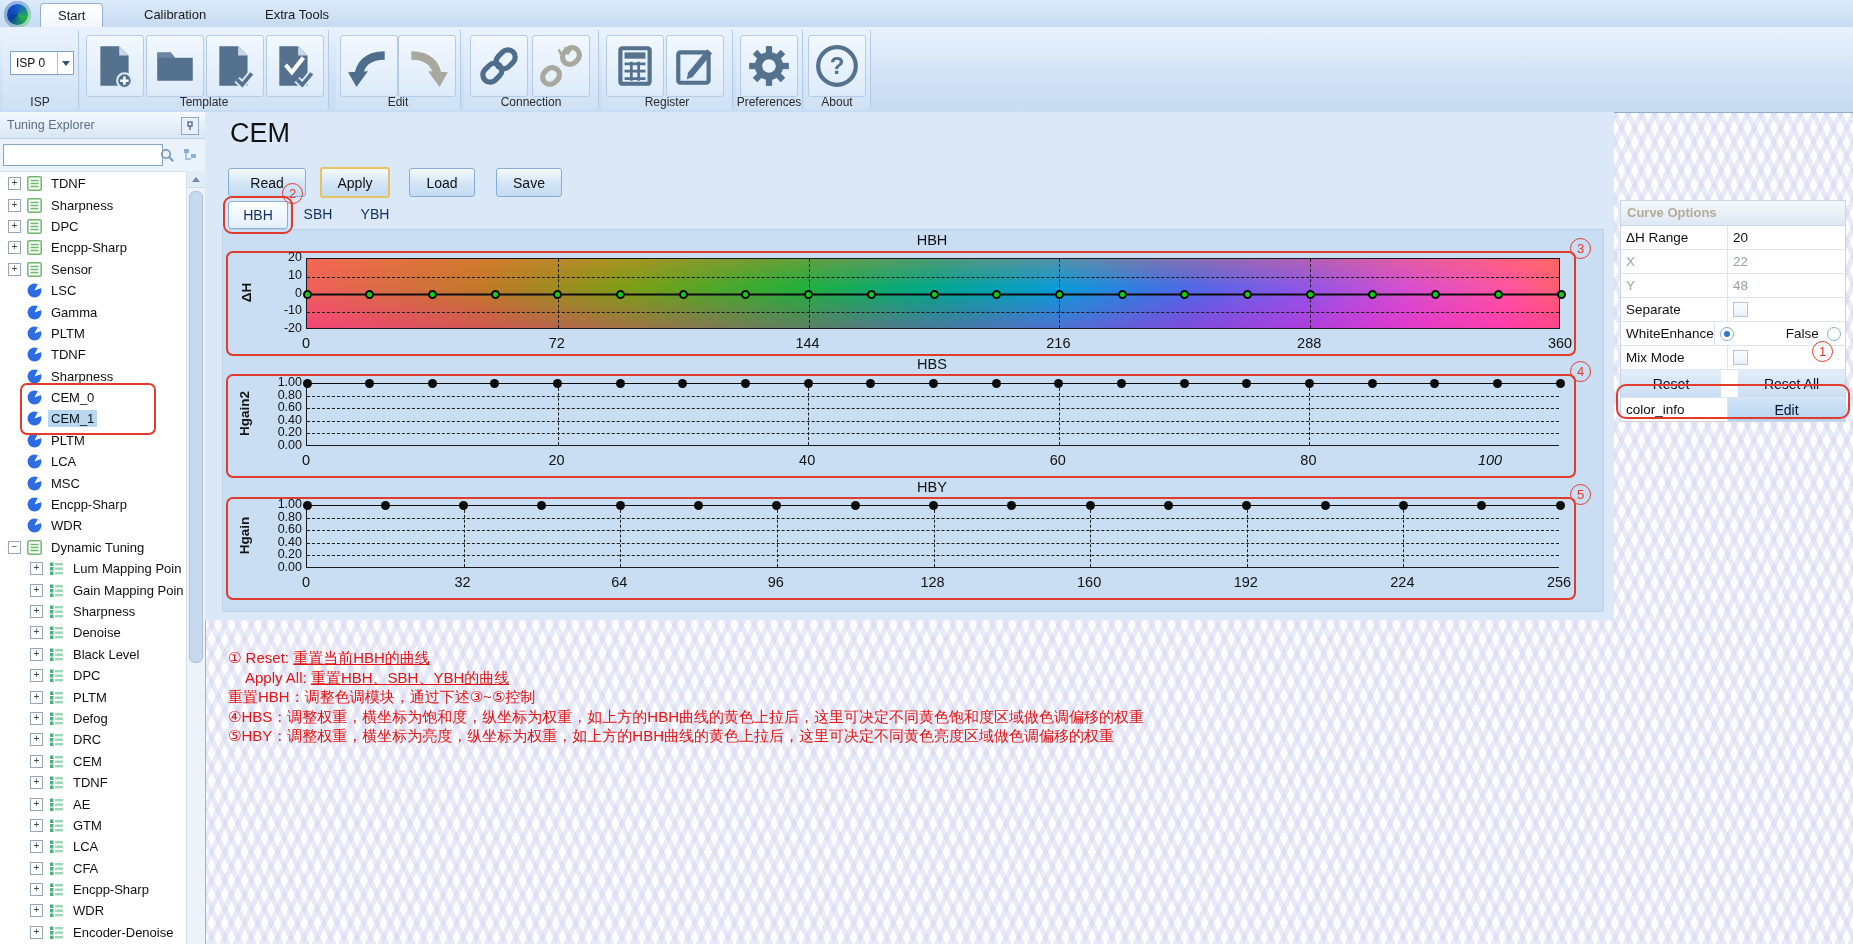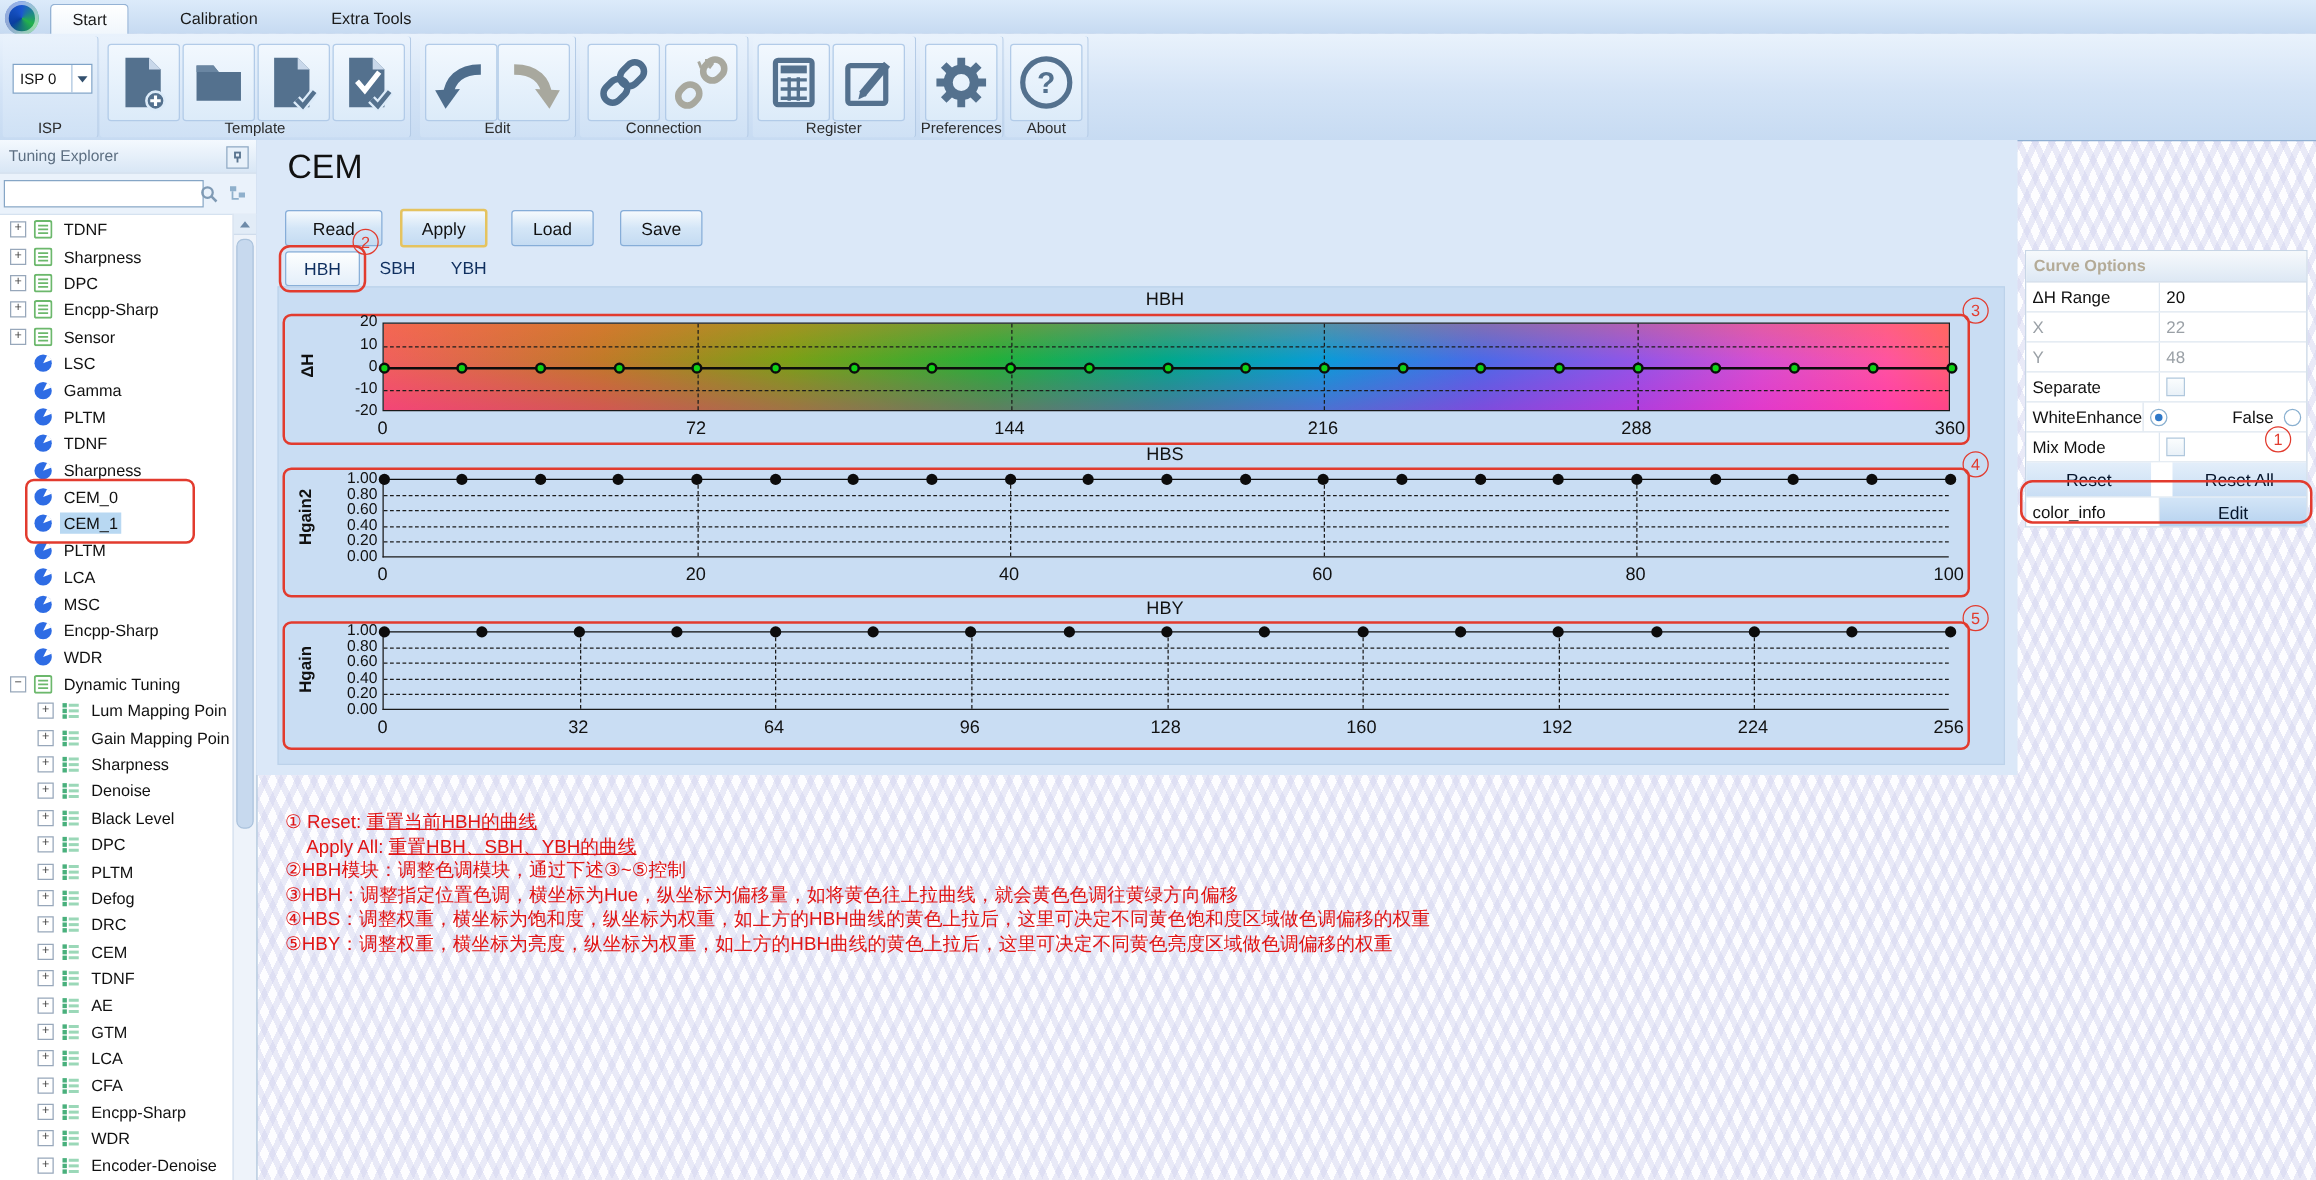--- a/index.html
+++ b/index.html
@@ -836,21 +836,21 @@
         <div class="marker black" style="left: 1123.2px; top: -4.5px;"></div>
         <div class="marker black" style="left: 1185.85px; top: -4.5px;"></div>
         <div class="marker black" style="left: 1248.5px; top: -4.5px;"></div>
       </div>
     <div class="xticks">
         <span class="xtick" style="left: 52px; top: 96px;">0</span>
         <span class="xtick" style="left: 302.6px; top: 96px;">20</span>
         <span class="xtick" style="left: 553.2px; top: 96px;">40</span>
         <span class="xtick" style="left: 803.8px; top: 96px; text-align: center;">60</span>
         <span class="xtick" style="left: 1054.4px; top: 96px;">80</span>
-        <span class="xtick" style="left: 1305px; top: 96px;">100</span>
+        <span class="xtick" style="left: 1236px; top: 96px; font-style: italic;">100</span>
       </div>
   </div>
   <div class="circ" style="left:1570px;top:361px;">4</div>
 
   <div class="chart" style="top:479px;">
     <div class="ctitle" style="left:670px;top:0;">HBY</div>
     <div class="frame" style="left:4px;top:18px;width:1346px;height:99px;"></div>
     <div class="ylab" style="left:-8px;top:49px;">Hgain</div>
     <div class="yticks">
         <span class="ytick" style="left: 32px; top: 19px;">1.00</span>
@@ -963,19 +963,18 @@
       <div class="co-label">color_info</div>
       <div id="btn-edit">Edit</div>
     </div>
   </div>
   <div class="circ" style="left:1812px;top:341px;">1</div>
   <div class="redbox" style="left:1616px;top:384px;width:230px;height:31px;border-radius:10px;"></div>
 
   <div id="notes">
       <div><span>① Reset: </span><span class="uline">重置当前HBH的曲线</span></div>
       <div class="note-ind"><span>Apply All: </span><span class="uline">重置HBH、SBH、YBH的曲线</span></div>
-      <div><span>②HBH模块：</span><span>调整色调模块，通过下述③~⑤控制</span></div>
-      <div><span>③HBH：</span><span>调整指定位置色调，横坐标为Hue，纵坐标为偏移量，如将黄色往上拉曲线，就会黄色色调往黄绿方向偏移</span></div>
+      <div><span>重置HBH：</span><span>调整色调模块，通过下述③~⑤控制</span></div>
       <div><span>④HBS：</span><span>调整权重，横坐标为饱和度，纵坐标为权重，如上方的HBH曲线的黄色上拉后，这里可决定不同黄色饱和度区域做色调偏移的权重</span></div>
       <div><span>⑤HBY：</span><span>调整权重，横坐标为亮度，纵坐标为权重，如上方的HBH曲线的黄色上拉后，这里可决定不同黄色亮度区域做色调偏移的权重</span></div>
     </div>
 
 </div>
 
 </body></html>

